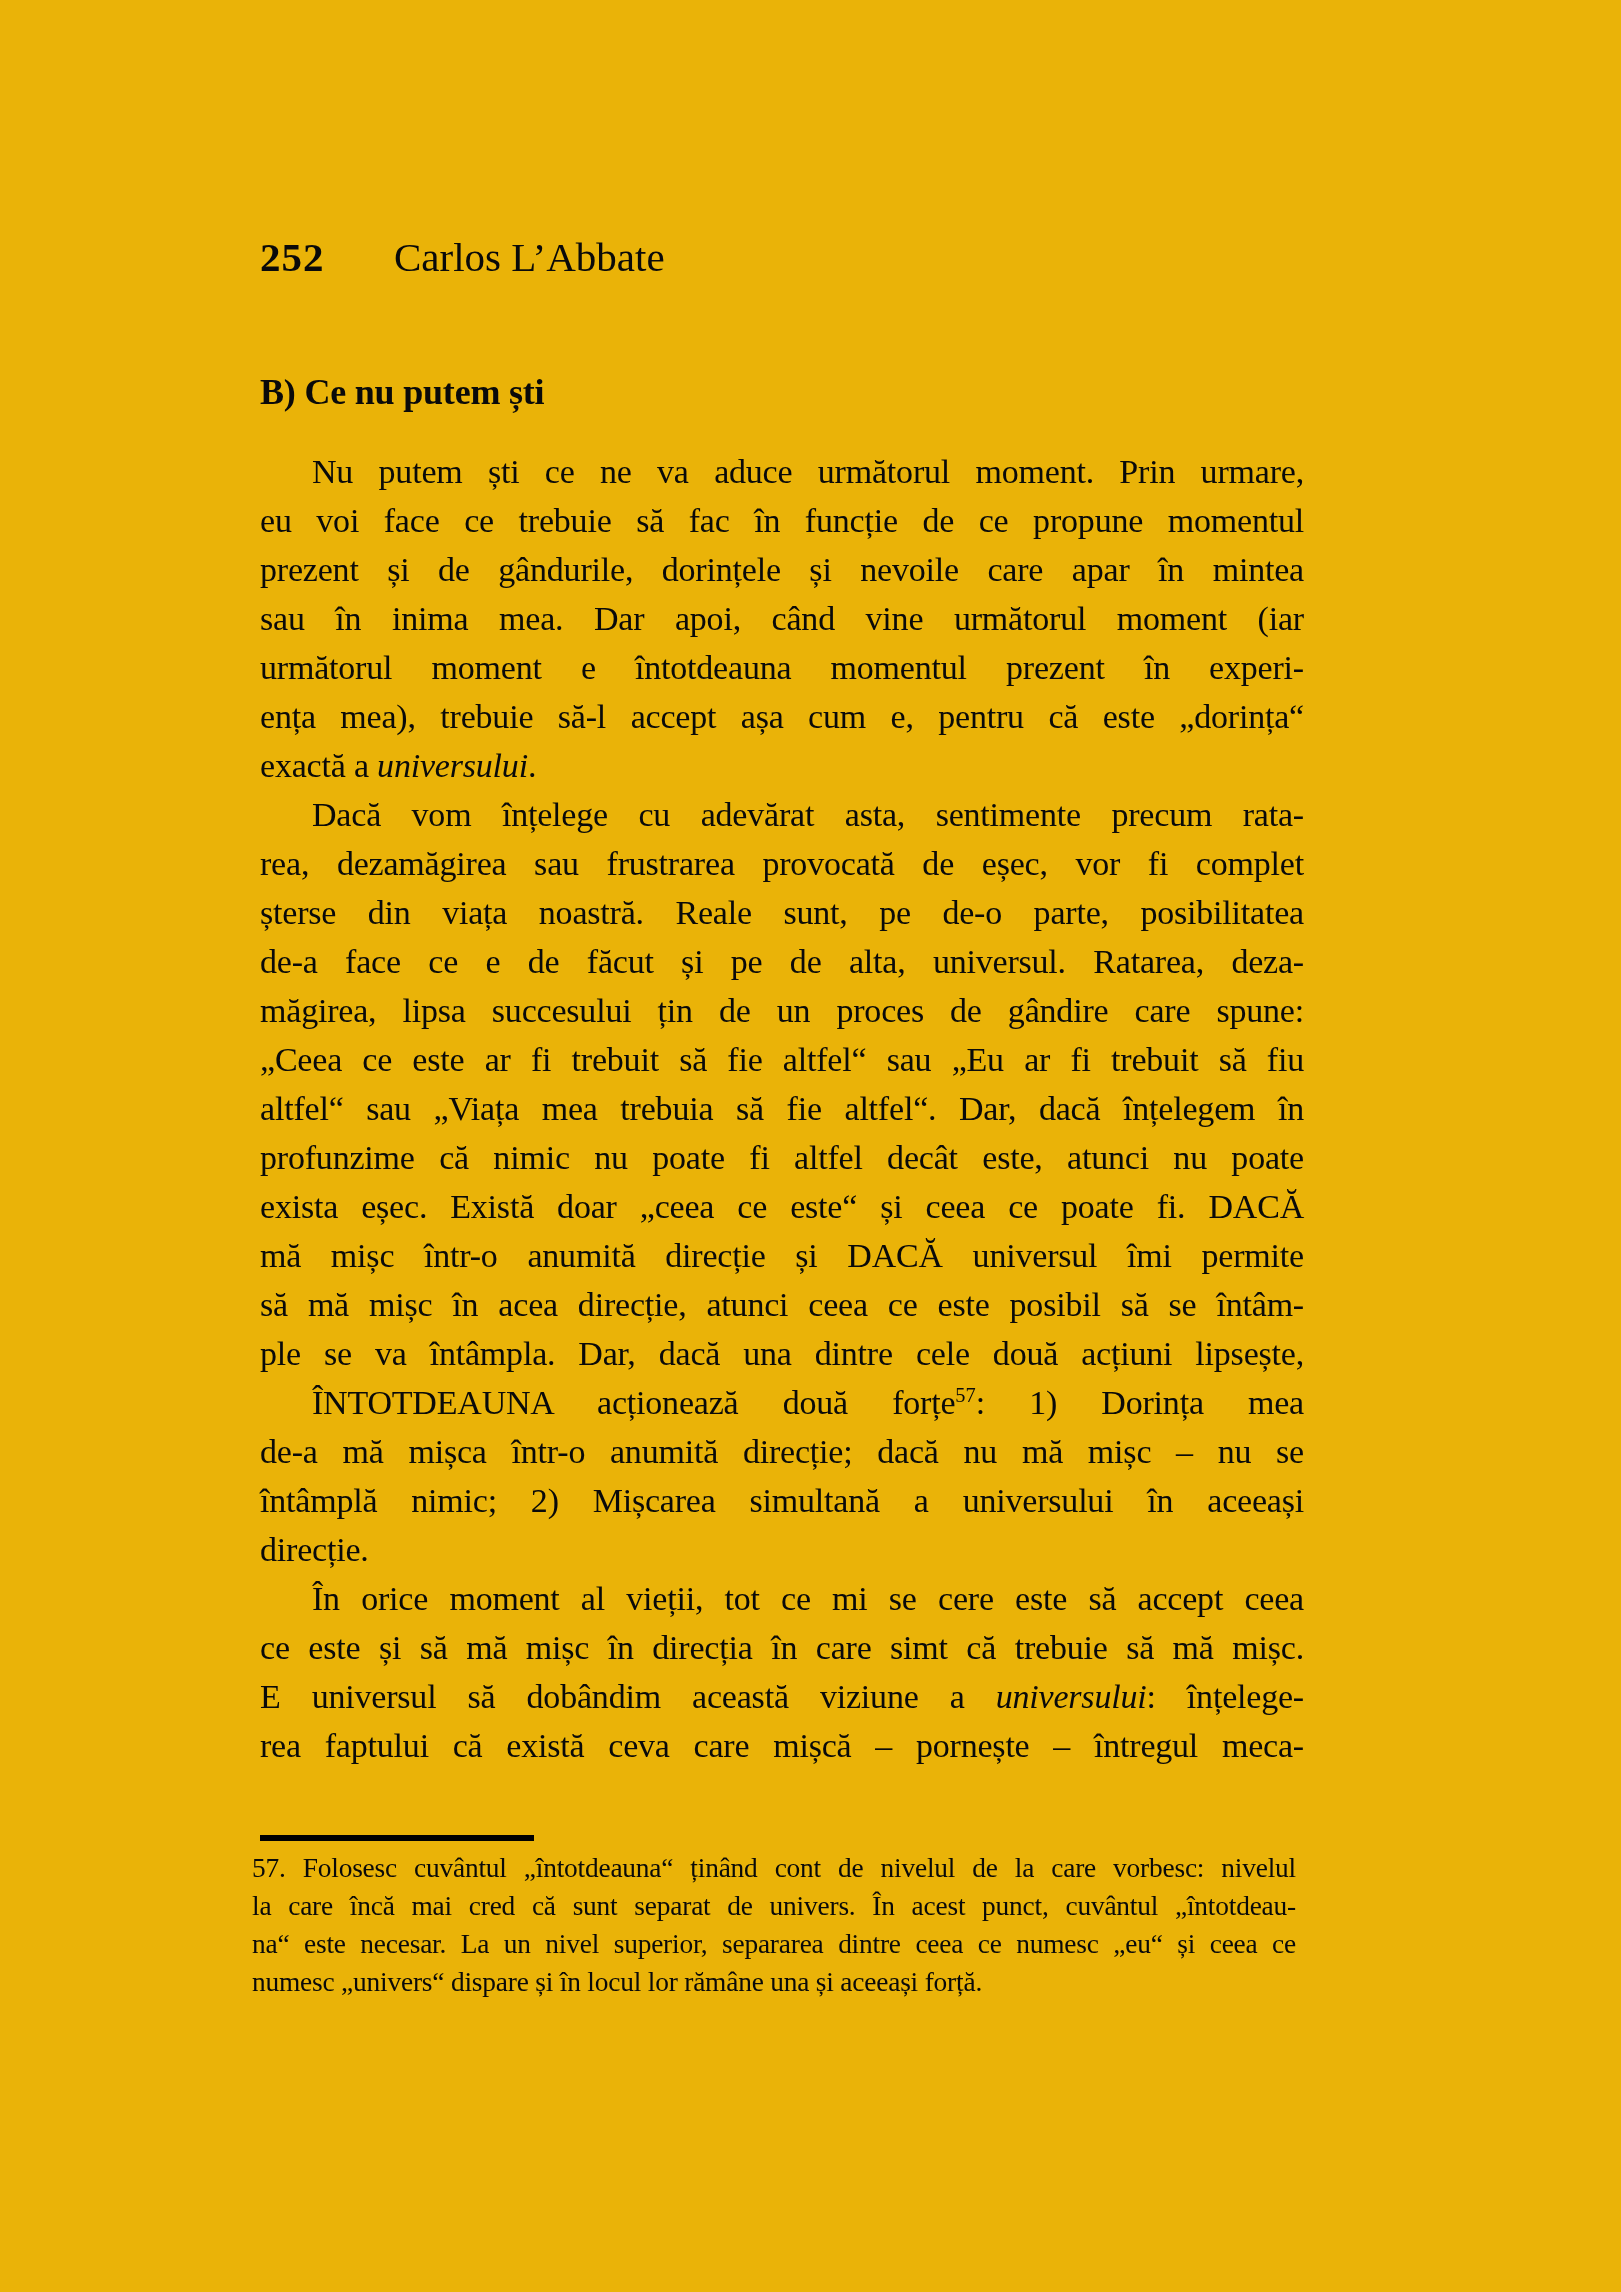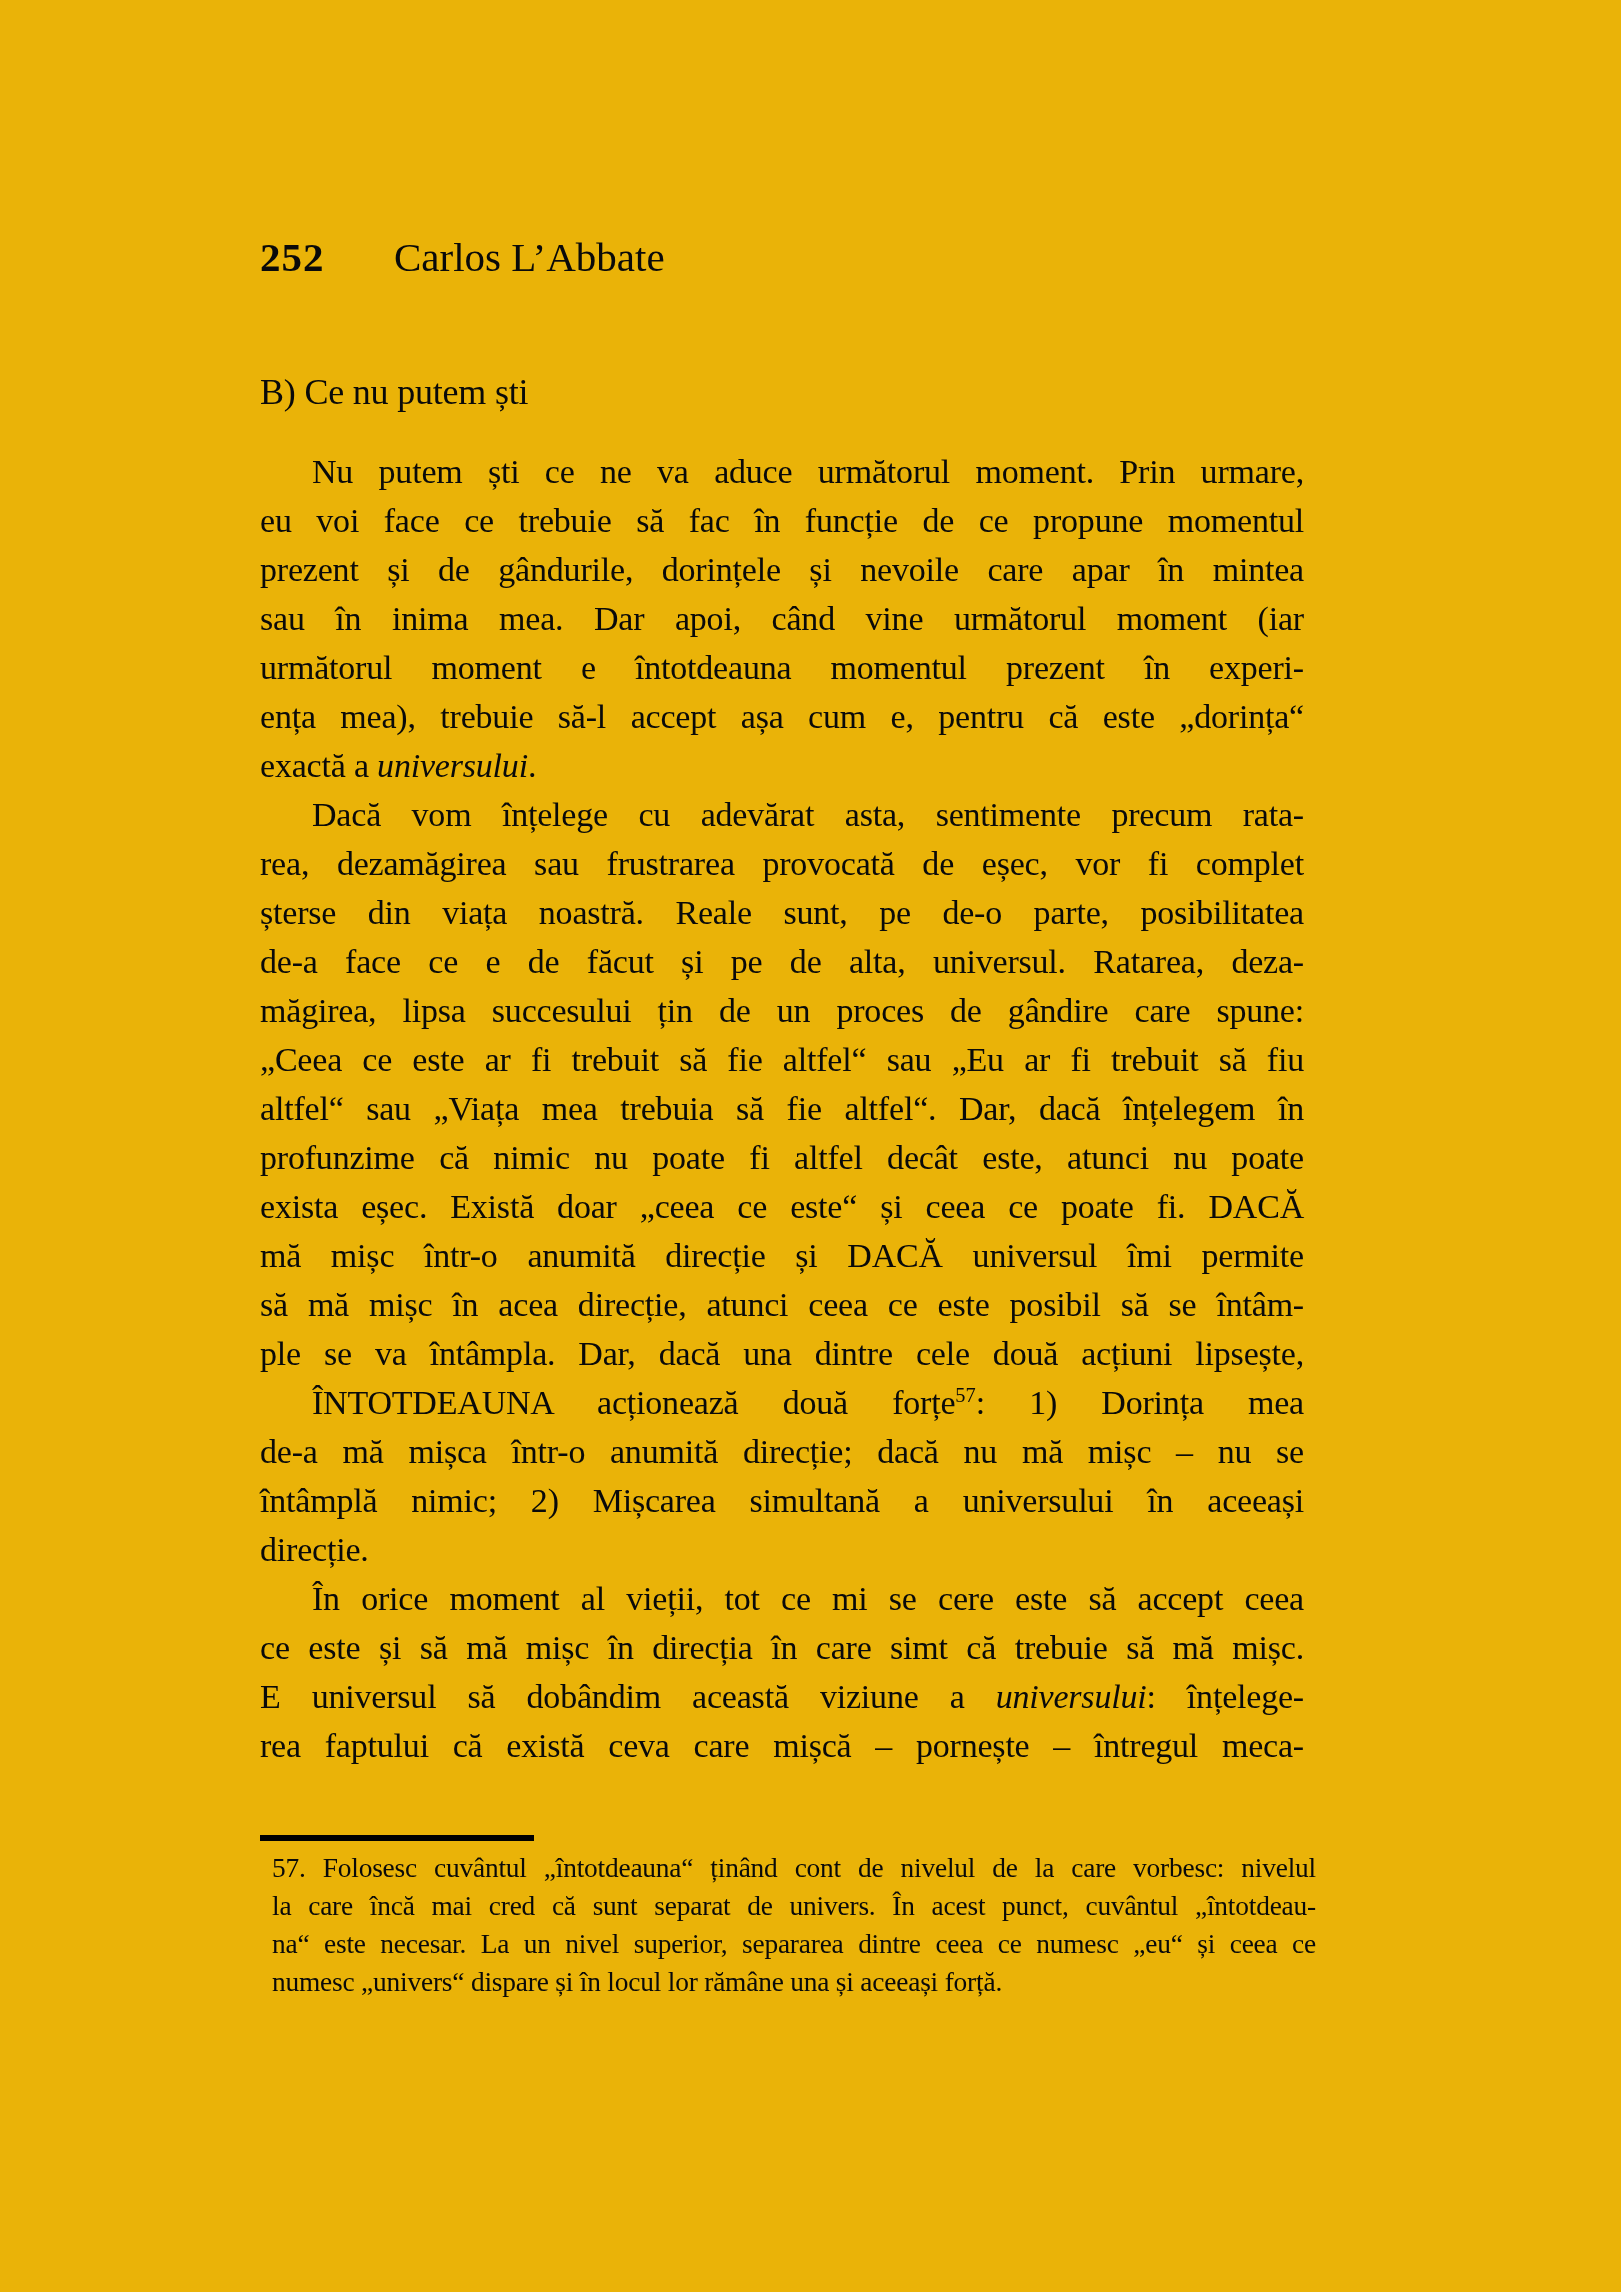--- a/index.html
+++ b/index.html
@@ -31,21 +31,21 @@
   
   .text-col {
     position: absolute;
     left: 260px;
     top: 338px;
     width: 1044px;
     font-size: 34px;
     letter-spacing: -0.2px;
   }
   .heading {
-    font-weight: normal;
+    font-weight: bold;
     font-size: 36px;
     height: 49px;
     line-height: 49px;
   }
   .line {
     height: 49px;
     line-height: 49px;
     text-align: justify;
     text-align-last: justify;
   }
@@ -57,21 +57,21 @@
   .sep {
     position: absolute;
     left: 260px;
     top: 1835px;
     width: 274px;
     height: 5.9px;
     background: #000;
   }
   .footnote {
     position: absolute;
-    left: 272px;
+    left: 252px;
     top: 1849px;
     width: 1044px;
     font-size: 27.4px;
     letter-spacing: -0.2px;
   }
   .fline {
     height: 38px;
     line-height: 38px;
     text-align: justify;
     text-align-last: justify;

